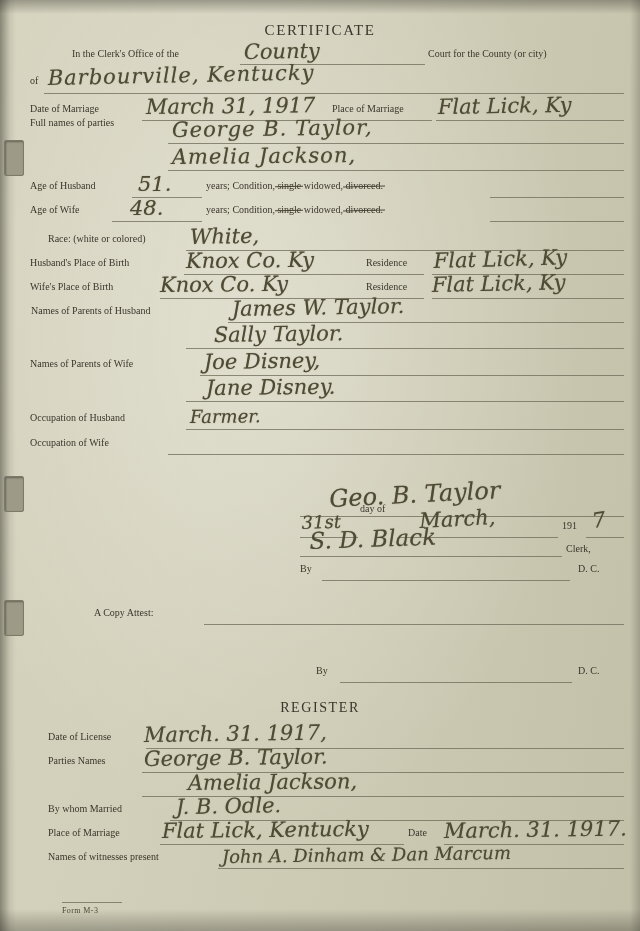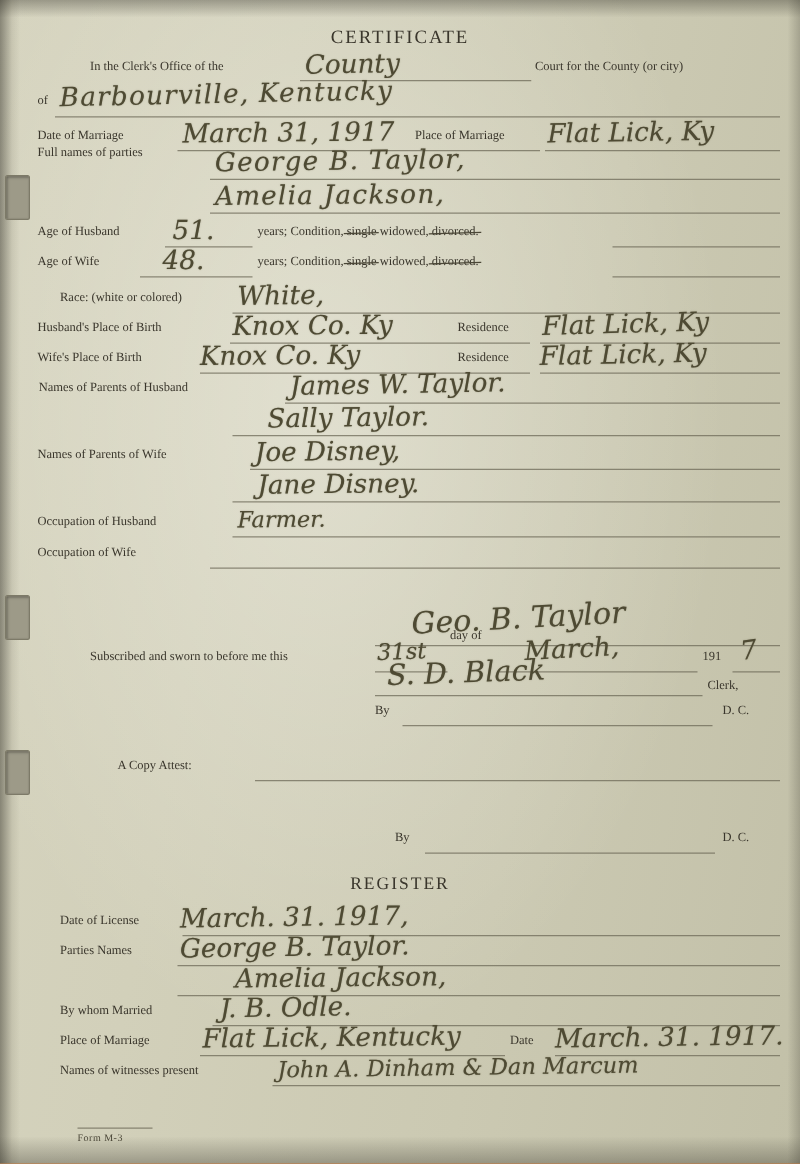--- a/index.html
+++ b/index.html
@@ -5,21 +5,21 @@
   html, body {
     margin: 0;
     padding: 0;
     background: #6b6b63;
   }
   #page {
     position: relative;
     width: 640px;
     height: 931px;
     overflow: hidden;
-    background: #f97316;
+    background: #fde047;
     font-family: "Liberation Serif", serif;
     color: #3a362c;
   }
   
   #paper {
     position: absolute;
     inset: 0;
     background:
       radial-gradient(ellipse at 40% 35%, rgba(255,255,250,0.35) 0%, rgba(255,255,250,0.0) 60%),
       linear-gradient(100deg, #d6d4bf 0%, #d2d0ba 30%, #cbc9b2 65%, #c2c0a8 100%);
@@ -200,21 +200,20 @@
   <div class="hw md" style="left:190px; top:406px; transform:rotate(-0.6deg);">Farmer.</div>
 
   <div class="lbl" style="left:30px; top:437px;">Occupation of Wife</div>
   <div class="rule" style="left:168px; top:454px; width:456px;"></div>
   <div class="hw md" style="left:172px; top:431px;"></div>
 
 
   <div class="rule" style="left:300px; top:516px; width:324px;"></div>
   <div class="hw lg" style="left:330px; top:485px; transform:rotate(-3deg); font-size:24px;">Geo. B. Taylor</div>
 
-  <div class="lbl" style="left:72px; top:520px;">Subscribed and sworn to before me this</div>
   <div class="rule" style="left:300px; top:537px; width:58px;"></div>
   <div class="hw md" style="left:302px; top:512px; transform:rotate(-2deg);">31st</div>
   <div class="lbl" style="left:360px; top:503px;">day of</div>
   <div class="rule" style="left:398px; top:537px; width:160px;"></div>
   <div class="hw lg" style="left:420px; top:509px; transform:rotate(-3deg);">March,</div>
   <div class="lbl" style="left:562px; top:520px;">191</div>
   <div class="rule" style="left:586px; top:537px; width:38px;"></div>
   <div class="hw lg" style="left:594px; top:509px; transform:rotate(-8deg);">7</div>
 
   <div class="rule" style="left:300px; top:556px; width:262px;"></div>

